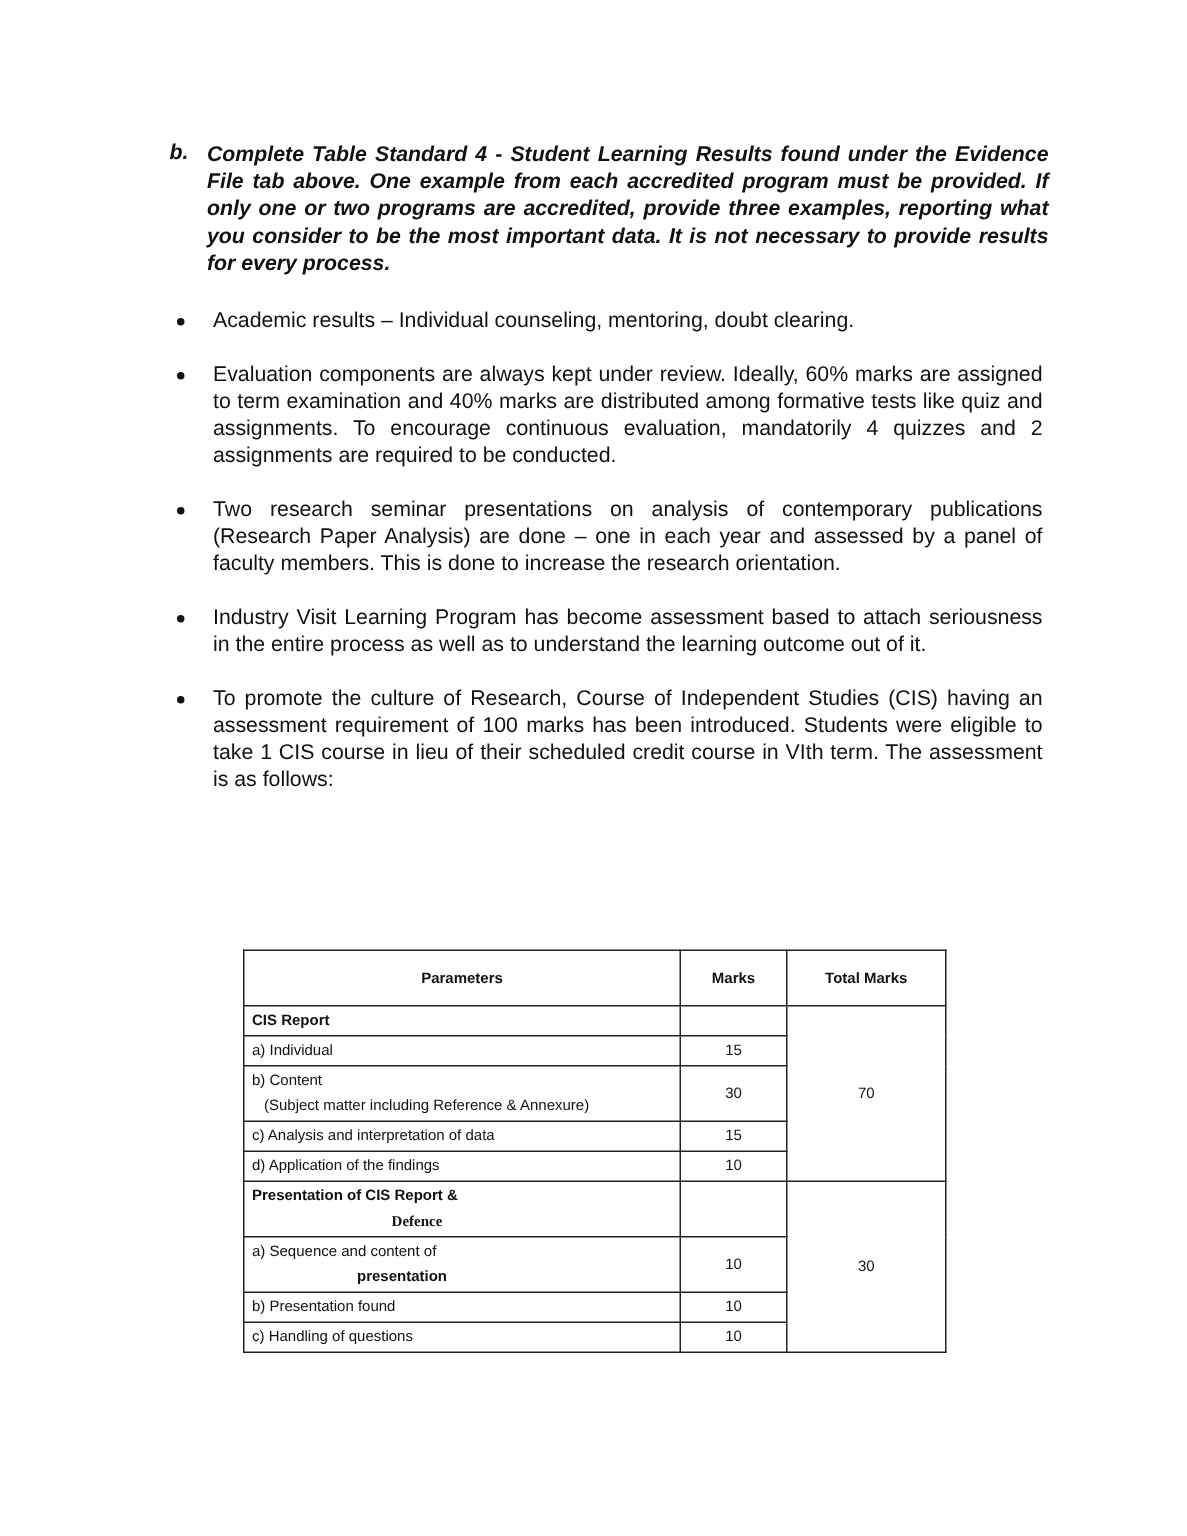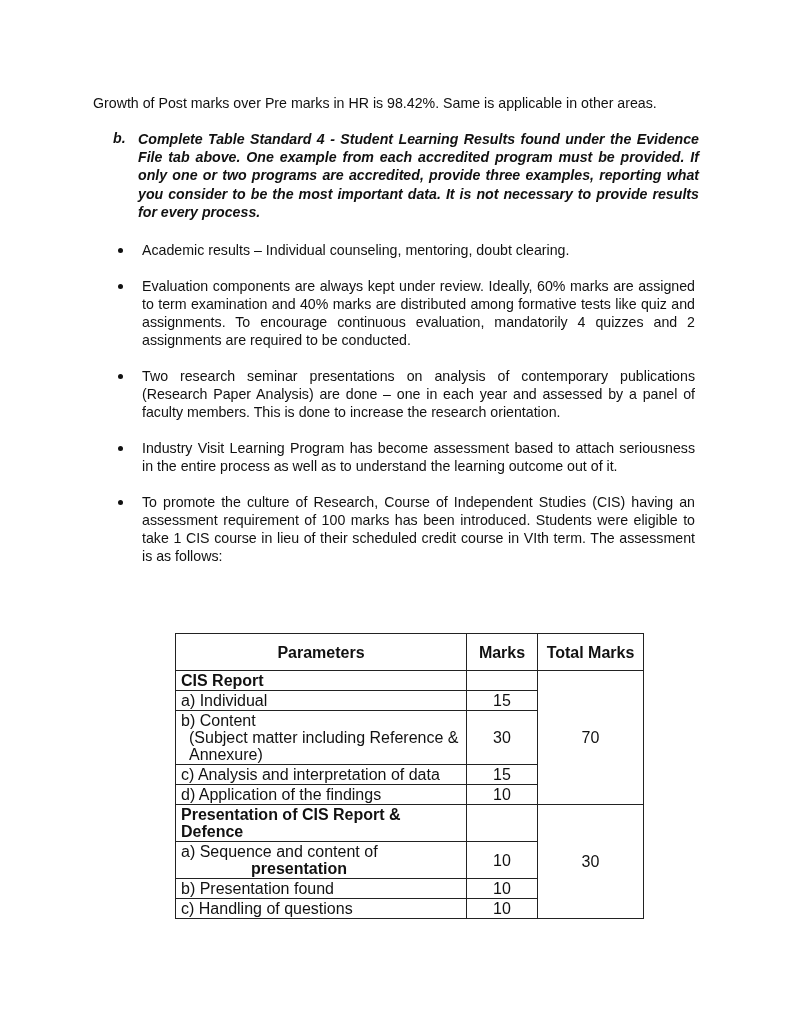--- a/index.html
+++ b/index.html
@@ -19,38 +19,37 @@
   }
   .sec-title, .sec-body { font-weight: bold; font-style: italic; line-height: 18.2px; }
   .sec-body { text-align: justify; }
   ul.bullets { list-style: none; margin: 4px; padding: 0; }
   ul.bullets li { position: relative; padding-left: 45px; margin-bottom: 18px; }
   .bullet {
     position: absolute; left: 21px; top: 7px; width: 5px; height: 5px;
     background: #111; border-radius: 50%;
   }
   table.cis {
-    position: absolute; left: 175px; top: 633px; width: 469px;
-    border-collapse: collapse; font-size: 16px; line-height: 17px;
+    position: absolute; left: 162px; top: 633px; width: 469px;
+    border-collapse: collapse; font-size: 10px; line-height: 17px;
   }
   table.cis th, table.cis td { border: 1.5px solid #222; padding: 1px 5px; vertical-align: middle; }
   table.cis th { font-weight: bold; text-align: center; height: 34px; }
   .c1 { width: 280px; }
   .c2 { width: 60px; text-align: center; }
   .c3 { text-align: center; }
   .group { font-weight: bold; }
   .indent { padding-left: 8px; display: block; }
-  .center-b { display: block; text-align: left; padding-right: 60px; }
+  .center-b { display: block; text-align: center; padding-right: 60px; font-family: Liberation Serif, serif; }
   .indent-deep { display: block; padding-left: 70px; font-weight: bold; }
 </style>
 </head>
 <body>
 
 <div class="page">
-  <p class="just intro">Growth of Post marks over Pre marks in HR is 98.42%. Same is applicable in other areas.</p>
 
   <div class="section">
     <span class="sec-label">b.</span>
     <p class="sec-body">Complete Table Standard 4 - Student Learning Results found under the Evidence File tab above. One example from each accredited program must be provided. If only one or two programs are accredited, provide three examples, reporting what you consider to be the most important data. It is not necessary to provide results for every process.</p>
   </div>
 
   <ul class="bullets">
     <li class="just"><span class="bullet"></span><span>Academic results – Individual counseling, mentoring, doubt clearing.</span></li>
     <li class="just"><span class="bullet"></span><span>Evaluation components are always kept under review. Ideally, 60% marks are assigned to term examination and 40% marks are distributed among formative tests like quiz and assignments. To encourage continuous evaluation, mandatorily 4 quizzes and 2 assignments are required to be conducted.</span></li>
     <li class="just"><span class="bullet"></span><span>Two research seminar presentations on analysis of contemporary publications (Research Paper Analysis) are done – one in each year and assessed by a panel of faculty members. This is done to increase the research orientation.</span></li>

